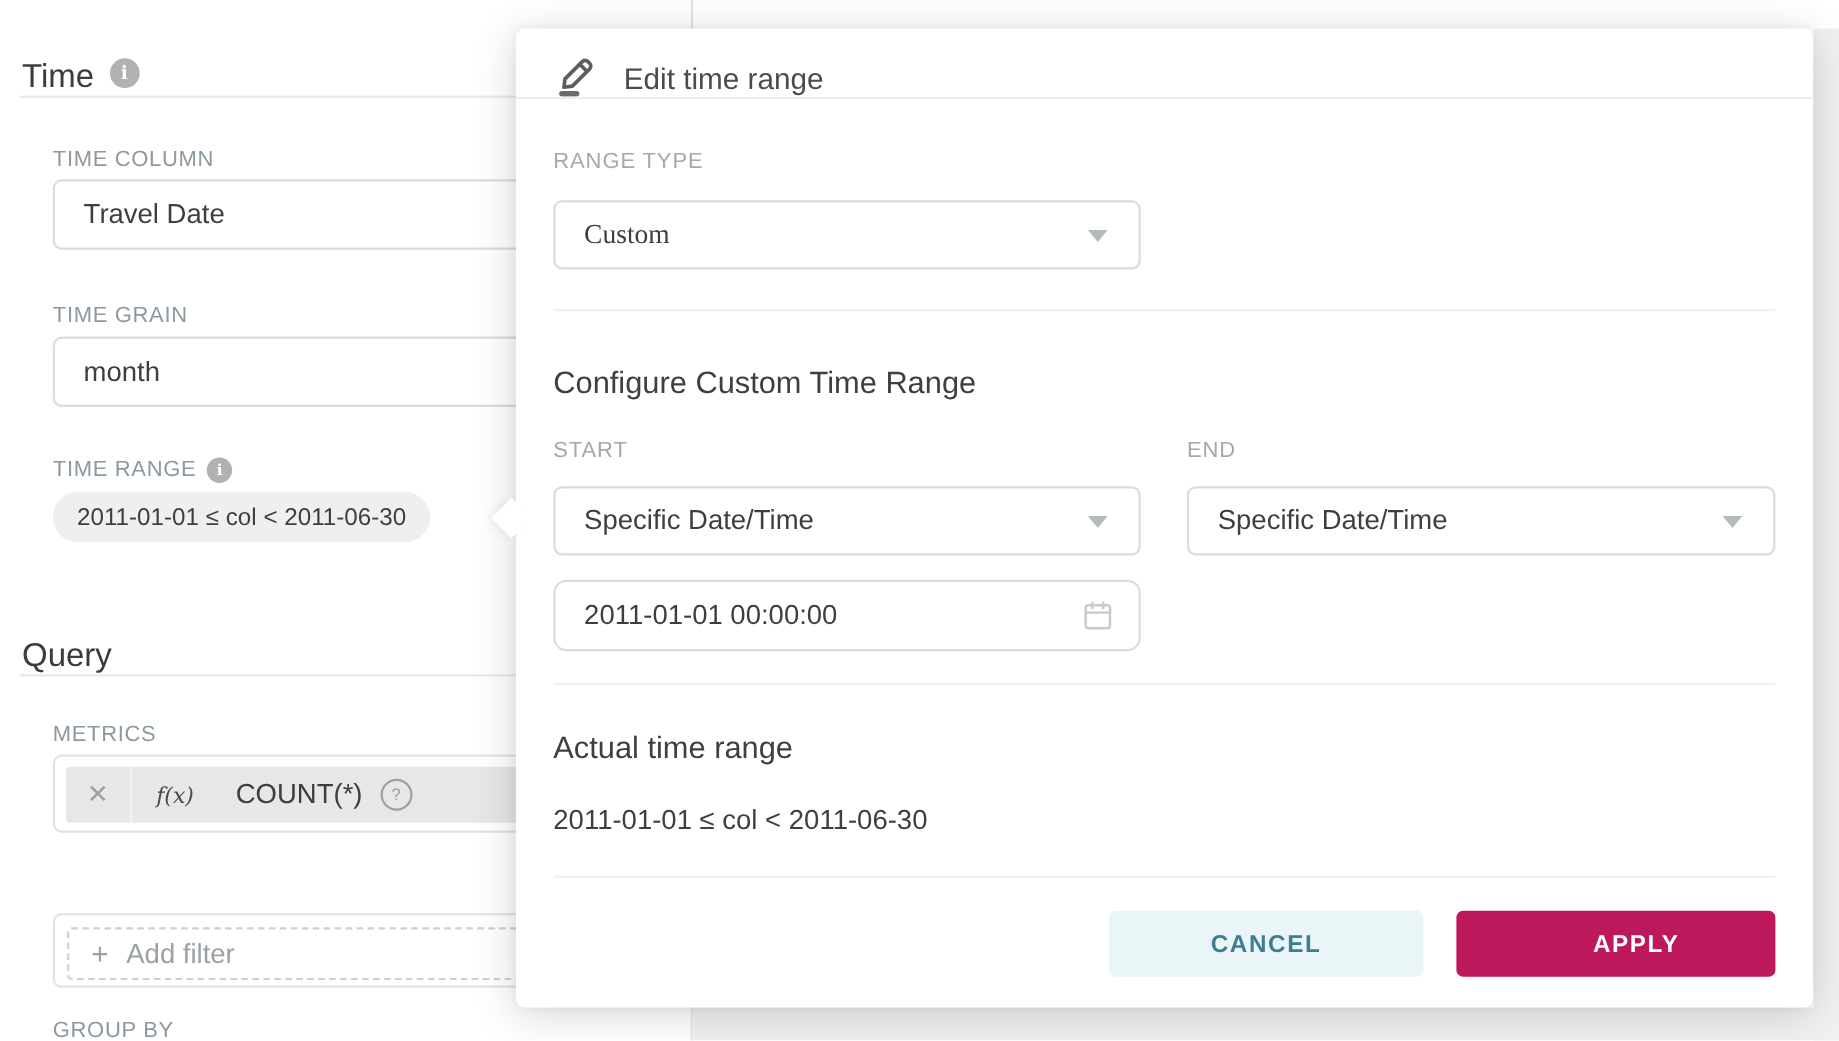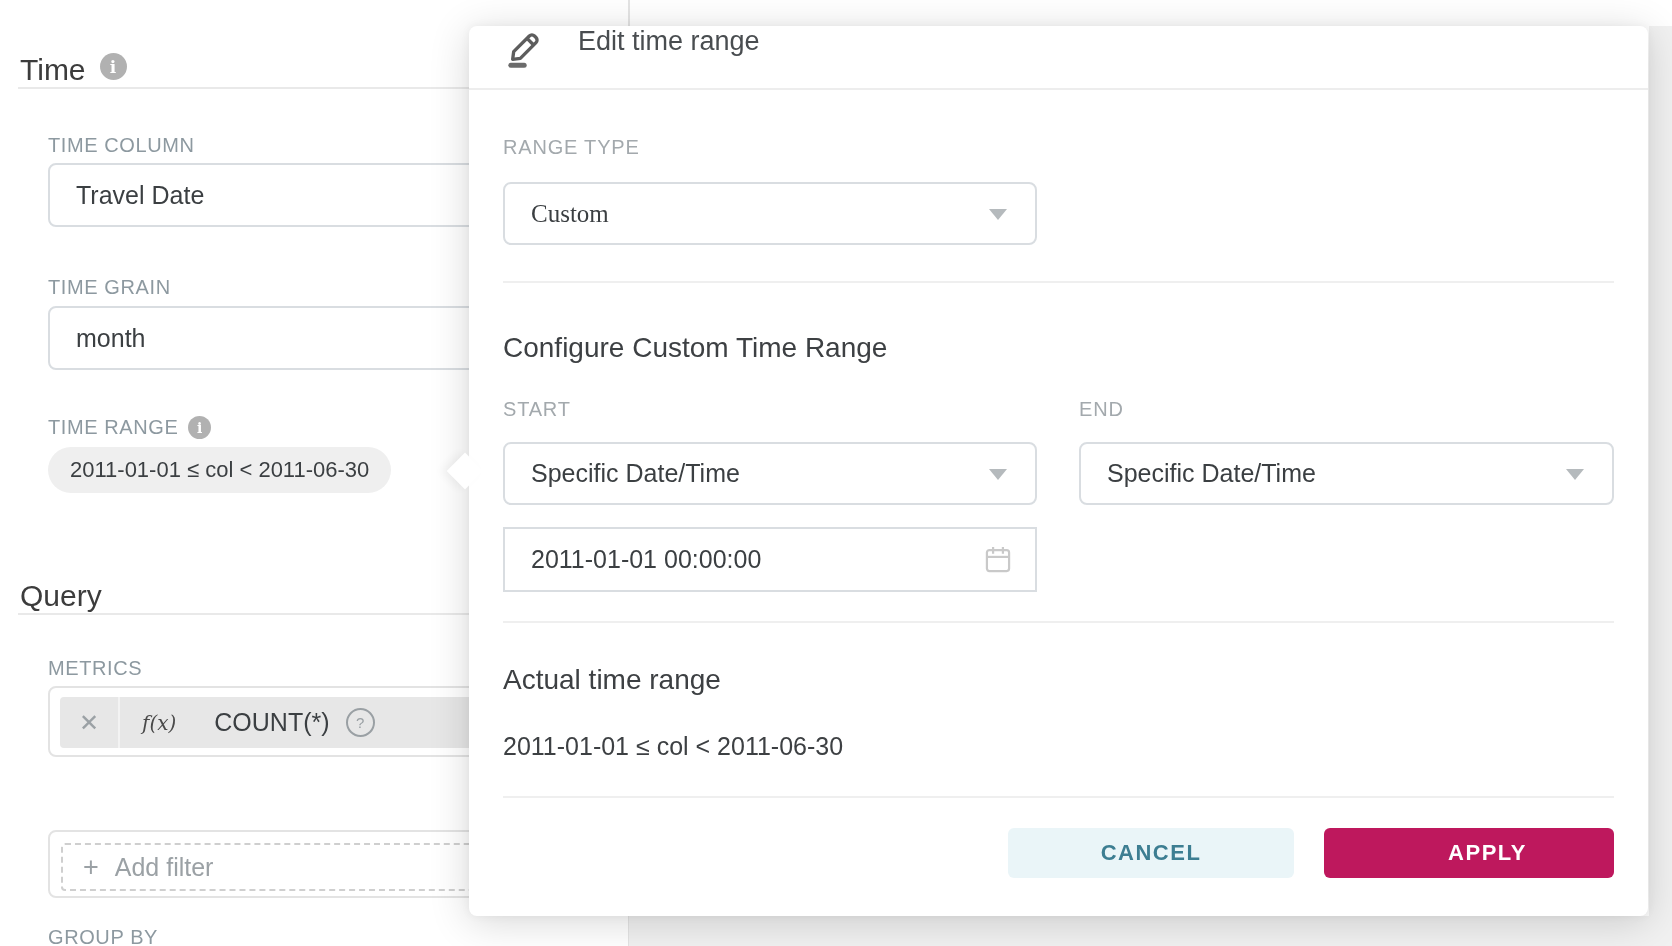--- a/index.html
+++ b/index.html
@@ -54,43 +54,43 @@
     position:absolute;left:469px;top:26px;width:1179px;height:890px;
     background:#fff;border-radius:8px;z-index:9;
     box-shadow:0 6px 40px rgba(0,0,0,0.16), 0 0 10px rgba(0,0,0,0.05);
   }
   .popover-arrow{
     position:absolute;left:452px;top:458px;width:26px;height:26px;background:#fff;
     transform:rotate(45deg);z-index:10;box-shadow:-4px 4px 8px rgba(0,0,0,0.05);
   }
   .m-header{
     position:absolute;left:0;top:0;right:0;height:64px;border-bottom:2px solid #ededed;
-    display:flex;align-items:flex-start;padding-left:36px;box-sizing:border-box;gap:33px;
+    display:flex;align-items:flex-end;padding-left:36px;box-sizing:border-box;gap:22px;
   }
   .m-title{font-size:27px;color:#494d50;}
   .m-label{position:absolute;font-size:20px;letter-spacing:0.8px;color:#a3a9ad;}
   .m-select{
     position:absolute;height:63px;background:#fff;border:2px solid #d9dde1;border-radius:8px;
     display:flex;align-items:center;padding:0 26px;font-size:25px;color:#3b3f42;box-sizing:border-box;cursor:pointer;
   }
   .caret{
     position:absolute;right:28px;top:50%;margin-top:-5px;width:0;height:0;
     border-left:9px solid transparent;border-right:9px solid transparent;border-top:11px solid #b5babd;
   }
   .m-input{
-    position:absolute;height:65px;background:#fff;border:2px solid #d9dde1;border-radius:0;
+    position:absolute;height:65px;background:#fff;border:2px solid #d9dde1;border-radius:12px;
     display:flex;align-items:center;padding:0 26px;font-size:25px;color:#3b3f42;box-sizing:border-box;
   }
   .m-input.focused{border:3px solid #5fc2d9;}
   .cal{position:absolute;right:22px;top:50%;margin-top:-16px;}
   .m-hr{position:absolute;left:34px;width:1111px;height:2px;background:#efefef;}
   .m-heading{position:absolute;left:34px;font-size:28px;color:#3d4043;}
   .m-text{position:absolute;left:34px;font-size:25px;color:#3d4043;}
   .btn{
-    position:absolute;top:802px;height:50px;border:none;border-radius:6px;
+    position:absolute;top:802px;height:60px;border:none;border-radius:6px;
     font-family:"Liberation Sans",sans-serif;font-size:22px;font-weight:bold;letter-spacing:1.5px;
     display:flex;align-items:center;justify-content:center;cursor:pointer;
   }
   .btn-cancel{left:539px;width:286px;background:#eaf5f8;color:#3d7e92;}
   .btn-apply{left:855px;width:290px;background:#be185d;color:#ffffff;padding-left:43px;}
 </style>
 </head>
 <body>
 
 <div class="vline" style="left:628px;"></div>

